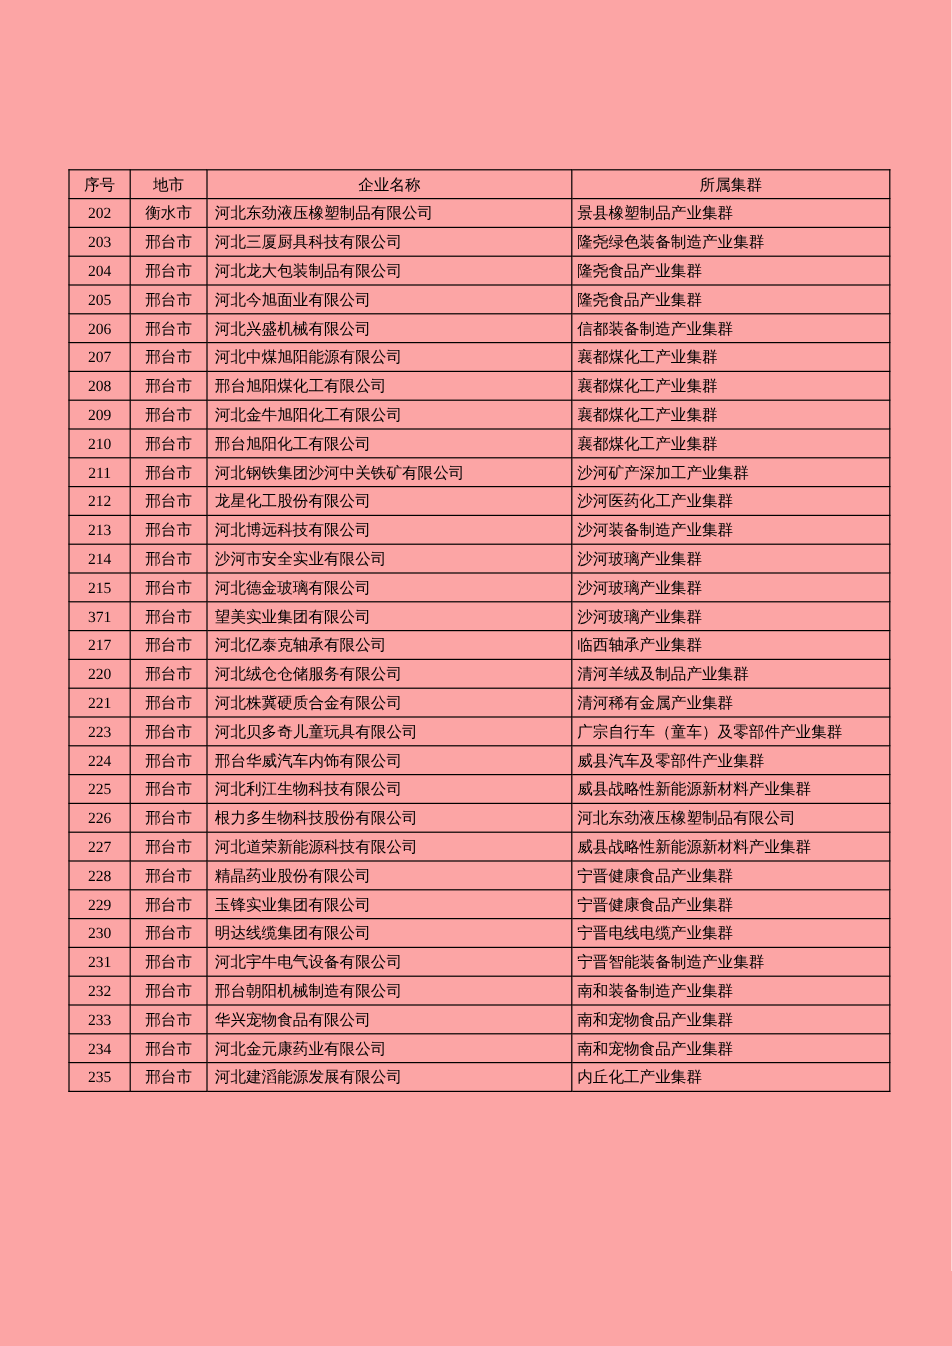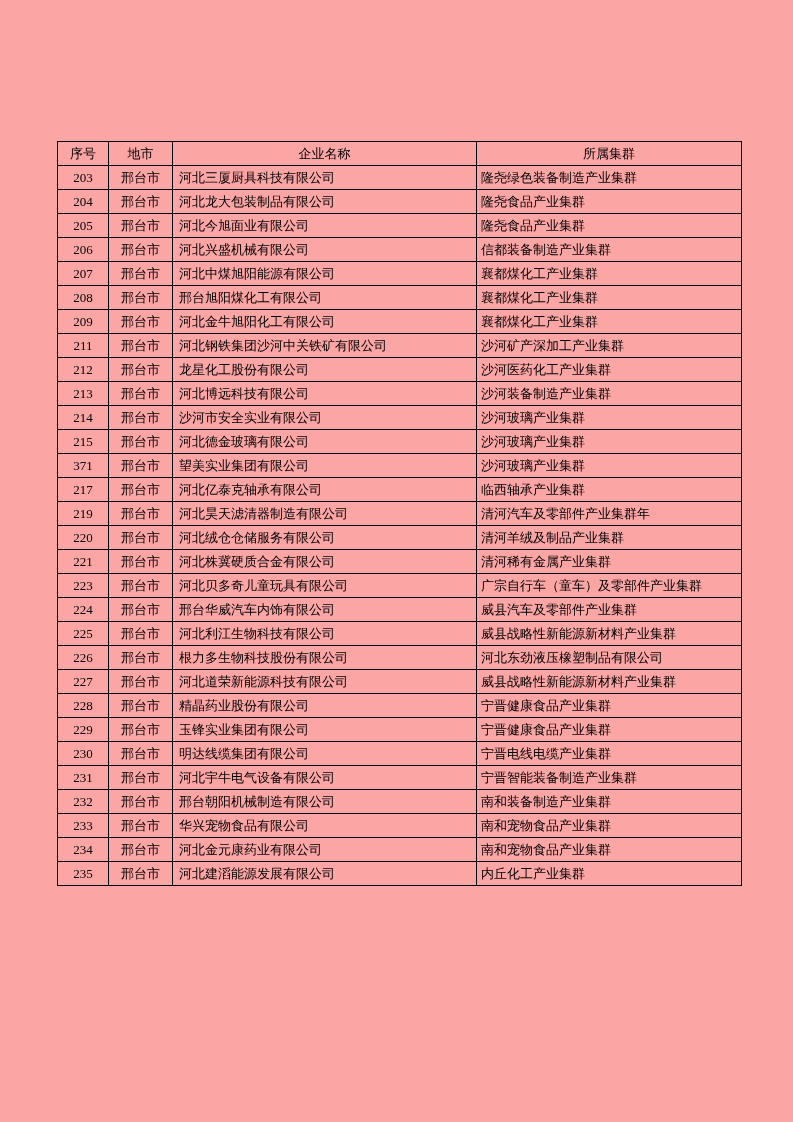--- a/index.html
+++ b/index.html
@@ -72,20 +72,26 @@
     <thead>
       <tr>
         <th>序号</th>
         <th>地市</th>
         <th>企业名称</th>
         <th>所属集群</th>
       </tr>
     </thead>
     <tbody>
         <tr>
+          <td class="serial">202</td>
+          <td class="city">衡水市</td>
+          <td class="company">河北东劲液压橡塑制品有限公司</td>
+          <td class="cluster">景县橡塑制品产业集群</td>
+        </tr>
+        <tr>
           <td class="serial">203</td>
           <td class="city">邢台市</td>
           <td class="company">河北三厦厨具科技有限公司</td>
           <td class="cluster">隆尧绿色装备制造产业集群</td>
         </tr>
         <tr>
           <td class="serial">204</td>
           <td class="city">邢台市</td>
           <td class="company">河北龙大包装制品有限公司</td>
           <td class="cluster">隆尧食品产业集群</td>
@@ -114,20 +120,26 @@
           <td class="company">邢台旭阳煤化工有限公司</td>
           <td class="cluster">襄都煤化工产业集群</td>
         </tr>
         <tr>
           <td class="serial">209</td>
           <td class="city">邢台市</td>
           <td class="company">河北金牛旭阳化工有限公司</td>
           <td class="cluster">襄都煤化工产业集群</td>
         </tr>
         <tr>
+          <td class="serial">210</td>
+          <td class="city">邢台市</td>
+          <td class="company">邢台旭阳化工有限公司</td>
+          <td class="cluster">襄都煤化工产业集群</td>
+        </tr>
+        <tr>
           <td class="serial">211</td>
           <td class="city">邢台市</td>
           <td class="company">河北钢铁集团沙河中关铁矿有限公司</td>
           <td class="cluster">沙河矿产深加工产业集群</td>
         </tr>
         <tr>
           <td class="serial">212</td>
           <td class="city">邢台市</td>
           <td class="company">龙星化工股份有限公司</td>
           <td class="cluster">沙河医药化工产业集群</td>
@@ -154,26 +166,20 @@
           <td class="serial">371</td>
           <td class="city">邢台市</td>
           <td class="company">望美实业集团有限公司</td>
           <td class="cluster">沙河玻璃产业集群</td>
         </tr>
         <tr>
           <td class="serial">217</td>
           <td class="city">邢台市</td>
           <td class="company">河北亿泰克轴承有限公司</td>
           <td class="cluster">临西轴承产业集群</td>
-        </tr>
-        <tr>
-          <td class="serial">219</td>
-          <td class="city">邢台市</td>
-          <td class="company">河北昊天滤清器制造有限公司</td>
-          <td class="cluster">清河汽车及零部件产业集群年</td>
         </tr>
         <tr>
           <td class="serial">220</td>
           <td class="city">邢台市</td>
           <td class="company">河北绒仓仓储服务有限公司</td>
           <td class="cluster">清河羊绒及制品产业集群</td>
         </tr>
         <tr>
           <td class="serial">221</td>
           <td class="city">邢台市</td>

